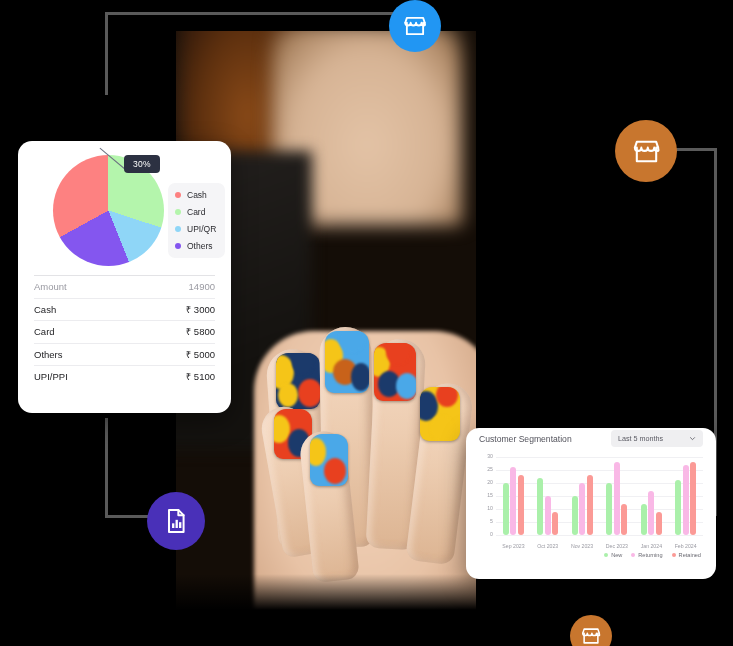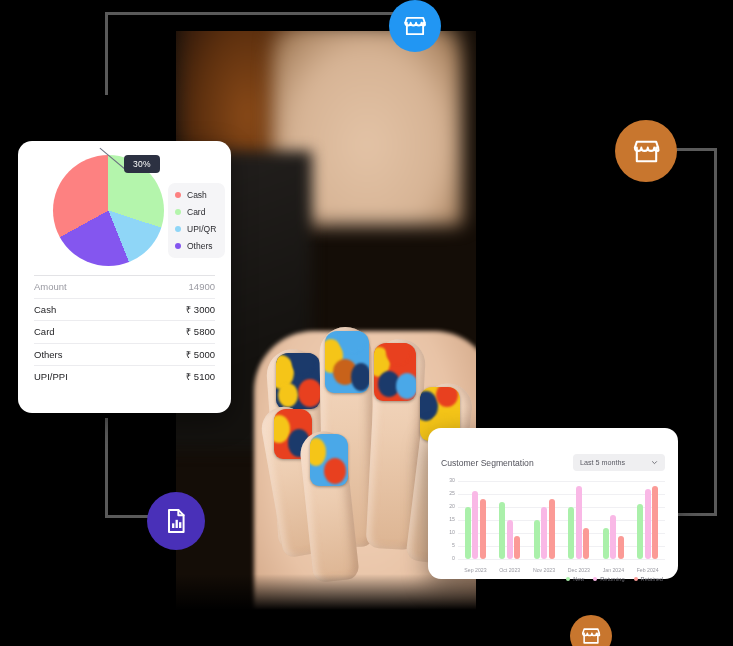--- a/index.html
+++ b/index.html
@@ -129,24 +129,24 @@
     display: flex; justify-content: space-between; align-items: center;
     height: 22.5px; border-top: 1px solid #ececef;
   }
   .tbl .r:first-child { border-top: 1px solid #e3e3e6; }
   .tbl .k { font-size: 9.5px; color: #1d1d20; }
   .tbl .v { font-size: 9.5px; color: #1d1d20; font-weight: 500; }
   .tbl .r.head .k, .tbl .r.head .v { color: #9a9aa2; font-weight: 400; }
 
   
   .bar-card {
-    position: absolute; left: 428px; top: 428px; width: 250px; height: 151px;
+    position: absolute; left: 466px; top: 428px; width: 250px; height: 151px;
     background: #fff; border-radius: 13px;
     box-shadow: 0 8px 26px rgba(0,0,0,.40);
-    padding: 26px 13px 8px 13px;
+    padding: 2px 13px 8px 13px;
   }
   .bar-head { display: flex; align-items: center; justify-content: space-between; }
   .bar-title { font-size: 8.6px; color: #53535c; }
   .select {
     display: flex; align-items: center; justify-content: space-between;
     width: 92px; height: 17px; background: #efeff1; border-radius: 4px;
     padding: 0 7px; font-size: 7.2px; color: #5a5a63;
   }
   .plot { position: relative; margin-top: 10px; height: 92px; }
   .yaxis {

